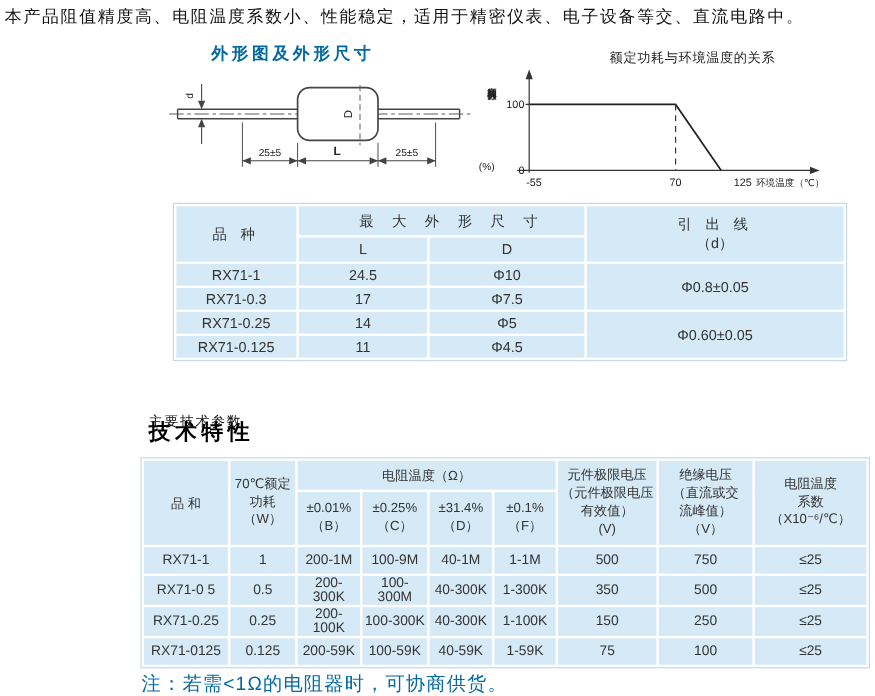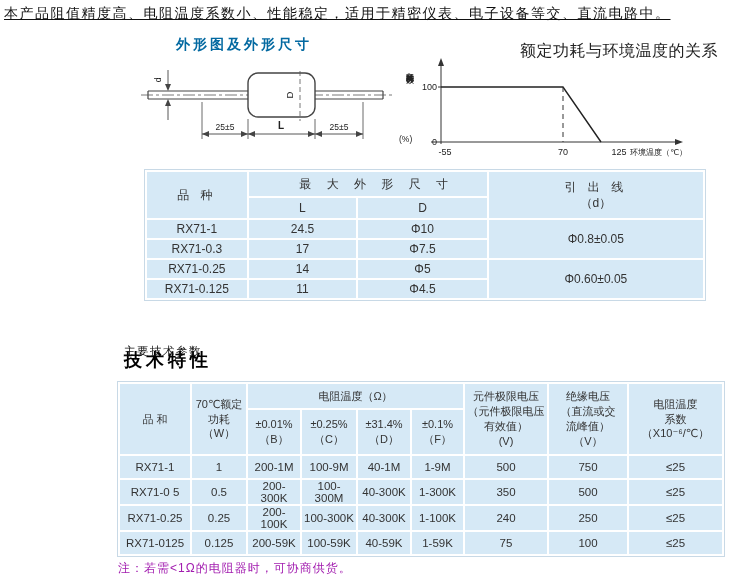--- a/index.html
+++ b/index.html
@@ -2,23 +2,23 @@
 <html><head>
 <meta charset="utf-8">
 <style>
   html,body{margin:0;padding:0;}
   body{
     width:729px;height:580px;position:relative;background:#ffffff;
     font-family:"Liberation Sans","DejaVu Sans",sans-serif;color:#222;
     overflow:hidden;
   }
   .abs{position:absolute;}
-  .intro{left:4px;top:5px;font-size:14px;letter-spacing:1.5px;color:#111;white-space:nowrap;text-decoration:underline;}
+  .intro{left:4px;top:5px;font-size:14px;letter-spacing:1.5px;color:#111;white-space:nowrap;}
   .outline-title{left:176px;top:36px;font-size:14px;font-weight:bold;letter-spacing:3px;color:#0369a1;}
-  .chart-title{left:520px;top:41px;font-size:16px;letter-spacing:0.5px;color:#222;}
+  .chart-title{left:508px;top:41px;font-size:11px;letter-spacing:0.5px;color:#222;}
   .fig{left:135px;top:58px;width:270px;height:105px;text-decoration:underline;}
   .chart{left:395px;top:55px;width:302px;height:110px;}
   .chart .vert{
     position:absolute;left:8px;top:11px;
     writing-mode:vertical-rl;text-orientation:upright;
     font-size:8px;letter-spacing:0.5px;color:#222;
   }
   .chart .yunit{position:absolute;left:4px;top:79px;font-size:8.5px;color:#222;}
   .blue-table{border-collapse:collapse;outline:1px solid #c8d9e6;}
   .blue-table td{
@@ -32,21 +32,21 @@
   .dim-table .wide{letter-spacing:6px;padding-left:20px;}
   .dim-table .sp2{letter-spacing:4px;}
   .section-title{left:124px;top:328px;font-size:18px;font-weight:bold;letter-spacing:4px;color:#000;margin-top:20px;}
   .section-subtitle{left:124px;top:344px;font-size:11.5px;letter-spacing:1.5px;color:#111;}
   .spec-table{left:118px;top:382px;width:606px;}
   .spec-table td{font-size:11px;}
   .spec-table tr.hr1 td{height:24px;}
   .spec-table tr.hr2 td{height:44px;}
   .spec-table tr.dr td{height:22px;font-size:11.5px;}
   .cell-lines div{line-height:1.35;}
-  .note{left:118px;top:560px;font-size:12px;letter-spacing:1px;color:#a21caf;}
+  .note{left:118px;top:560px;font-size:16px;letter-spacing:1px;color:#0369a1;}
   svg text{fill:#222;}
 </style>
 </head>
 <body>
 
 <div>
 
   <div class="abs intro">本产品阻值精度高、电阻温度系数小、性能稳定，适用于精密仪表、电子设备等交、直流电路中。</div>
 
   <div class="abs outline-title">外形图及外形尺寸</div>
@@ -228,21 +228,21 @@
         <div>±0.1%</div>
         <div>（F）</div>
       </td>
     </tr>
     <tr class="dr">
       <td>RX71-1</td>
       <td>1</td>
       <td>200-1M</td>
       <td>100-9M</td>
       <td>40-1M</td>
-      <td>1-9M</td>
+      <td>1-1M</td>
       <td>500</td>
       <td>750</td>
       <td>≤25</td>
     </tr>
     <tr class="dr">
       <td>RX71-0 5</td>
       <td>0.5</td>
       <td>200-300K</td>
       <td>100-300M</td>
       <td>40-300K</td>
@@ -251,21 +251,21 @@
       <td>500</td>
       <td>≤25</td>
     </tr>
     <tr class="dr">
       <td>RX71-0.25</td>
       <td>0.25</td>
       <td>200-100K</td>
       <td>100-300K</td>
       <td>40-300K</td>
       <td>1-100K</td>
-      <td>240</td>
+      <td>150</td>
       <td>250</td>
       <td>≤25</td>
     </tr>
     <tr class="dr">
       <td>RX71-0125</td>
       <td>0.125</td>
       <td>200-59K</td>
       <td>100-59K</td>
       <td>40-59K</td>
       <td>1-59K</td>

